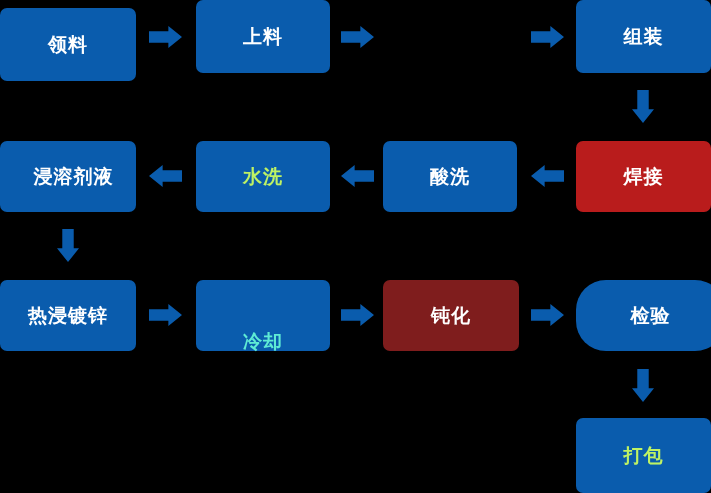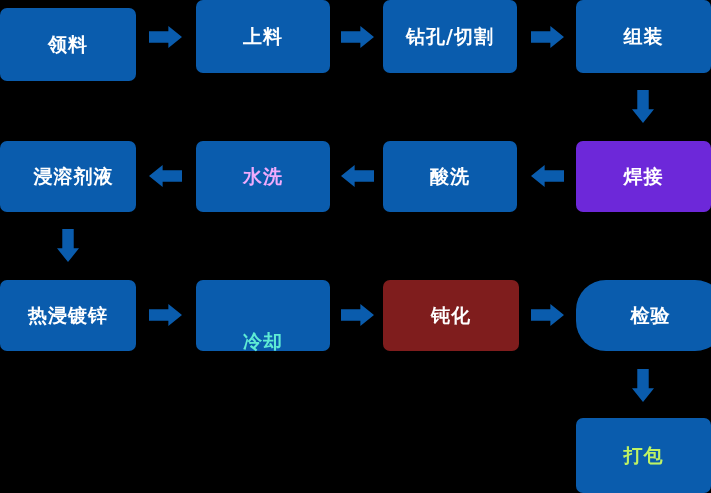--- a/index.html
+++ b/index.html
@@ -102,36 +102,33 @@
       <svg width="22" height="33" viewBox="0 0 22 33">
         <path d="M5.279999999999999,0 L5.279999999999999,19.36 L0,19.36 L11,33 L22,19.36 L16.72,19.36 L16.72,0 Z" fill="#0a5cad"></path>
       </svg>
     </div>
     <div class="node" style="left: 0px; top: 0px; width: 136px; height: 73px; background: rgb(10, 92, 173); color: rgb(255, 255, 255); margin-top: 8px;">
       <span class="node-label">领料</span>
     </div>
     <div class="node" style="left: 196px; top: 0px; width: 134px; height: 73px; background: rgb(10, 92, 173); color: rgb(255, 255, 255);">
       <span class="node-label">上料</span>
     </div>
-    <div class="node" style="left: 383px; top: 0px; width: 134px; height: 73px; background: rgb(10, 92, 173); color: rgb(255, 255, 255);">
-      <span class="node-label">钻孔/切割</span>
-    </div>
     <div class="node" style="left: 576px; top: 0px; width: 135px; height: 73px; background: rgb(10, 92, 173); color: rgb(255, 255, 255);">
       <span class="node-label">组装</span>
     </div>
     <div class="node" style="left: 0px; top: 141px; width: 136px; height: 71px; background: rgb(10, 92, 173); color: rgb(255, 255, 255); padding-left: 11px;">
       <span class="node-label">浸溶剂液</span>
     </div>
-    <div class="node" style="left: 196px; top: 141px; width: 134px; height: 71px; background: rgb(10, 92, 173); color: #f0abfc;">
+    <div class="node" style="left: 196px; top: 141px; width: 134px; height: 71px; background: rgb(10, 92, 173); color: #bef264;">
       <span class="node-label">水洗</span>
     </div>
     <div class="node" style="left: 383px; top: 141px; width: 134px; height: 71px; background: rgb(10, 92, 173); color: rgb(255, 255, 255);">
       <span class="node-label">酸洗</span>
     </div>
-    <div class="node" style="left: 576px; top: 141px; width: 135px; height: 71px; background: #6d28d9; color: rgb(255, 255, 255);">
+    <div class="node" style="left: 576px; top: 141px; width: 135px; height: 71px; background: #b91c1c; color: rgb(255, 255, 255);">
       <span class="node-label">焊接</span>
     </div>
     <div class="node" style="left: 0px; top: 280px; width: 136px; height: 71px; background: rgb(10, 92, 173); color: rgb(255, 255, 255); justify-content: center;">
       <span class="node-label">热浸镀锌</span>
     </div>
     <div class="node" style="left: 196px; top: 280px; width: 134px; height: 71px; background: rgb(10, 92, 173); color: #5eead4; align-items: flex-end;">
       <span class="node-label">冷却</span>
     </div>
     <div class="node" style="left: 383px; top: 280px; width: 136px; height: 71px; background: #7f1d1d; color: rgb(255, 255, 255);">
       <span class="node-label">钝化</span>

